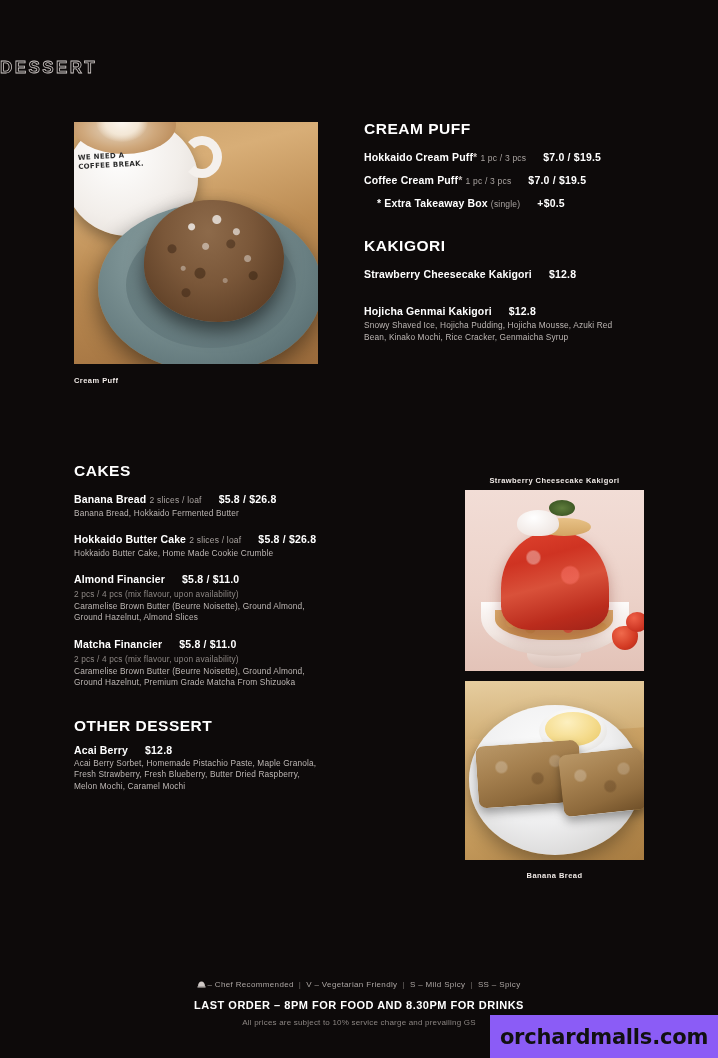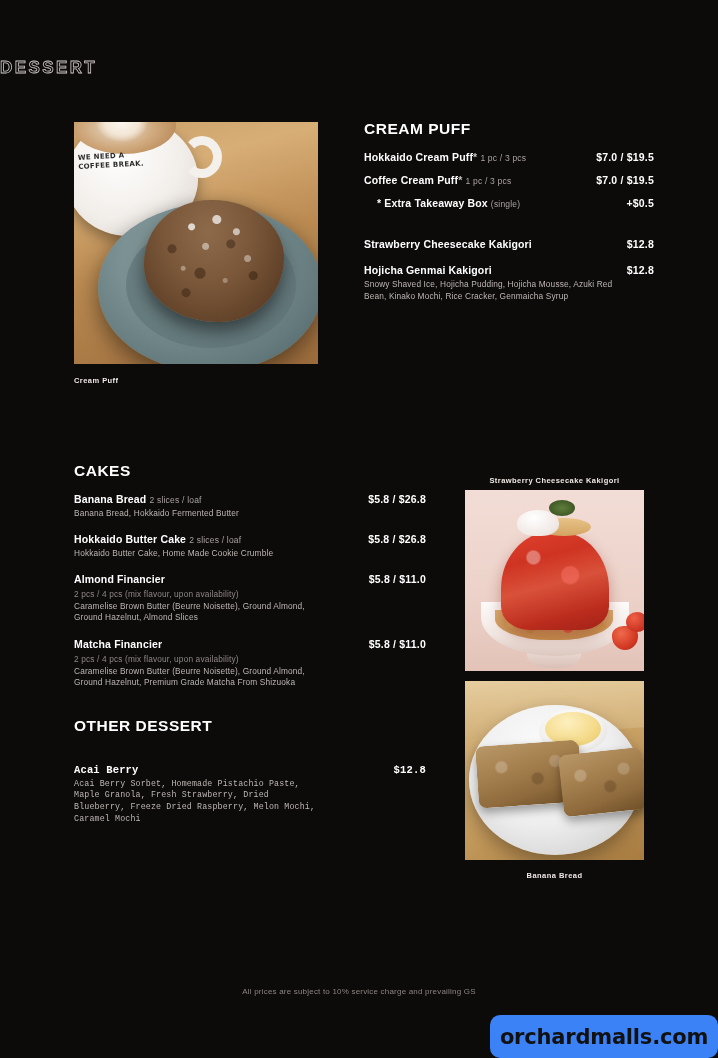--- a/index.html
+++ b/index.html
@@ -193,21 +193,21 @@
 
   
   .col-right { position:absolute; left:364px; top:120px; width:290px; }
   .col-left  { position:absolute; left:74px; top:462px; width:352px; }
 
   .section-head {
     font-size:15.5px; font-weight:700; letter-spacing:.5px; color:#fff;
   }
   .group { }
   .item { position:relative; }
-  .item-row { display:flex; align-items:baseline; justify-content:space-between; gap:24px; }
+  .item-row { display:flex; align-items:baseline; justify-content:flex-start; gap:17px; }
   .item-name {
     font-size:10.5px; font-weight:700; letter-spacing:.15px; color:#fff; line-height:14px;
   }
   .item-name .sub {
     font-weight:400; font-size:8.5px; color:#a9a3a0; letter-spacing:.2px;
   }
   .item-name .star { font-weight:700; color:#c8c2bf; }
   .item-price {
     font-size:10.5px; font-weight:700; color:#fff; white-space:nowrap; letter-spacing:.2px;
   }
@@ -224,21 +224,21 @@
   .legend .sep { color:#6f6a67; margin:0 5px; }
   .chef-icon { display:inline-block; vertical-align:-1px; margin-right:1px; }
   .last-order {
     margin-top:9px; font-size:11px; font-weight:700; color:#ffffff; letter-spacing:.5px;
   }
   .disclaimer { margin-top:7px; font-size:8px; color:#8b8582; letter-spacing:.2px; }
 
   
   #watermark {
     position:absolute; right:0; bottom:0; width:228px; height:43px;
-    background:#3b82f6; display:flex; align-items:center; justify-content:center;border-radius:10px;
+    background:#8b5cf6; display:flex; align-items:center; justify-content:center;
   }
   #watermark span {
     font-size:21px; font-weight:700; color:#111111; letter-spacing:-.2px;
     font-family:"DejaVu Sans", sans-serif;
   }
 </style>
 </head>
 <body>
 
 <div class="page-title">DESSERT</div>
@@ -290,29 +290,30 @@
         <div class="item-name">
           <span>* Extra Takeaway Box</span>
           <span class="sub">(single)</span>
         </div>
         <div class="item-price">+$0.5</div>
       </div>
     </div>
   </div>
 
   <div class="group" style="margin-top:26px;">
+    <div class="section-head">KAKIGORI</div>
 
     <div class="item" style="margin-top:12px;">
       <div class="item-row">
         <div class="item-name">Strawberry Cheesecake Kakigori</div>
         <div class="item-price">$12.8</div>
       </div>
     </div>
 
-    <div class="item" style="margin-top:12px;">
+    <div class="item" style="margin-top:23px;">
       <div class="item-row">
         <div class="item-name">Hojicha Genmai Kakigori</div>
         <div class="item-price">$12.8</div>
       </div>
       <div class="item-desc" style="margin-top:2px;">Snowy Shaved Ice, Hojicha Pudding, Hojicha Mousse, Azuki Red Bean, Kinako Mochi, Rice Cracker, Genmaicha Syrup</div>
     </div>
   </div>
 </div>
 
 <div class="caption" id="caption-kakigori">Strawberry Cheesecake Kakigori</div>
@@ -381,30 +382,39 @@
         <div class="item-name">Matcha Financier</div>
         <div class="item-price">$5.8 / $11.0</div>
       </div>
       <div class="item-note" style="margin-top:3px;">2 pcs / 4 pcs (mix flavour, upon availability)</div>
       <div class="item-desc">Caramelise Brown Butter (Beurre Noisette), Ground Almond, Ground Hazelnut, Premium Grade Matcha From Shizuoka</div>
     </div>
   </div>
 
   <div class="group" style="margin-top:28px;">
     <div class="section-head">OTHER DESSERT</div>
-    <div class="item" style="margin-top:28px;font-family:Liberation Mono, monospace;">
+    <div class="item" style="margin-top:8px;">
       <div class="item-row">
         <div class="item-name">Acai Berry</div>
         <div class="item-price">$12.8</div>
       </div>
-      <div class="item-desc" style="margin-top:1px;">Acai Berry Sorbet, Homemade Pistachio Paste, Maple Granola, Fresh Strawberry, Dried Blueberry, Freeze Dried Raspberry, Melon Mochi, Caramel Mochi</div>
+      <div class="item-desc" style="margin-top:1px;">Acai Berry Sorbet, Homemade Pistachio Paste, Maple Granola, Fresh Strawberry, Fresh Blueberry, Butter Dried Raspberry, Melon Mochi, Caramel Mochi</div>
     </div>
   </div>
 
 </div>
 
 <div class="footer">
+  <div class="legend">
+    <span class="chef-icon">
+      <svg width="9" height="8" viewBox="0 0 9 8">
+          <path d="M1 6.2 C1 3.4 2.6 1.6 4.5 1.6 C6.4 1.6 8 3.4 8 6.2 Z" fill="#cfc9c6"></path>
+          <rect x="0.4" y="6.3" width="8.2" height="1.1" rx="0.5" fill="#cfc9c6"></rect>
+        </svg>
+    </span><span>– Chef Recommended</span><span class="sep">|</span><span>V – Vegetarian Friendly</span><span class="sep">|</span><span>S – Mild Spicy</span><span class="sep">|</span><span>SS – Spicy</span>
+  </div>
+  <div class="last-order">LAST ORDER – 8PM FOR FOOD AND 8.30PM FOR DRINKS</div>
   <div class="disclaimer">All prices are subject to 10% service charge and prevailing GS</div>
 </div>
 
 <div id="watermark">
   <span>orchardmalls.com</span>
 </div>
 
 </body></html>

